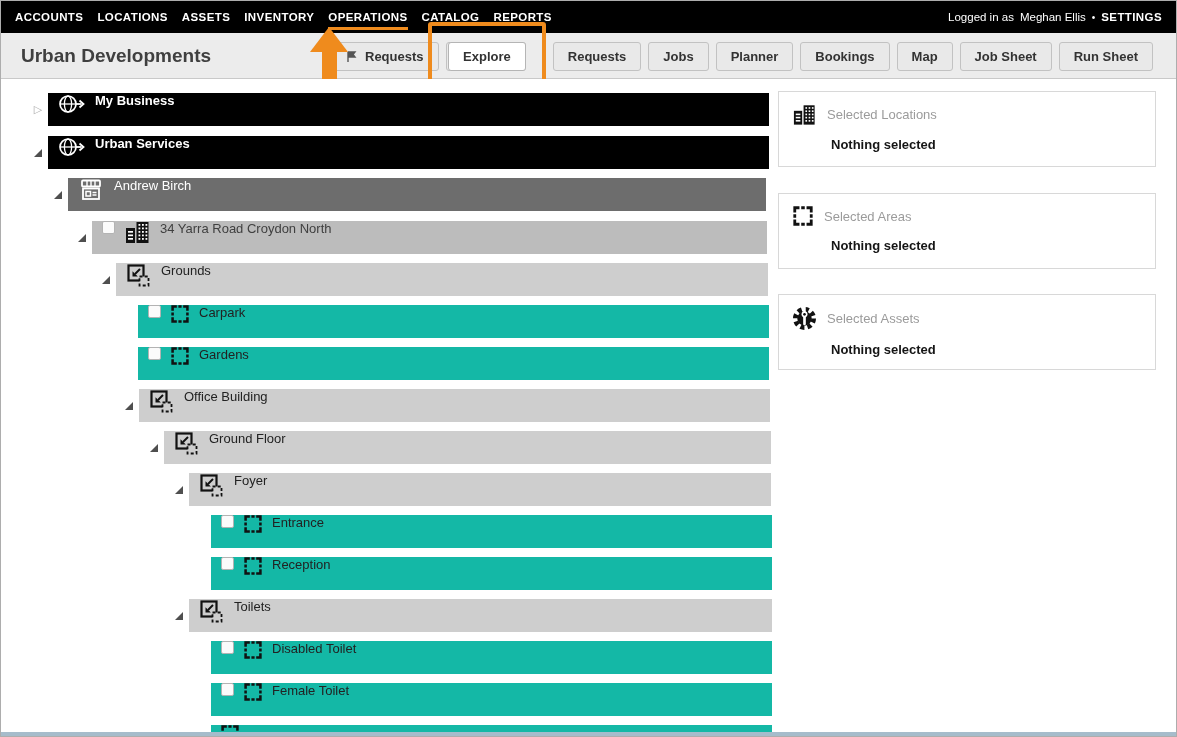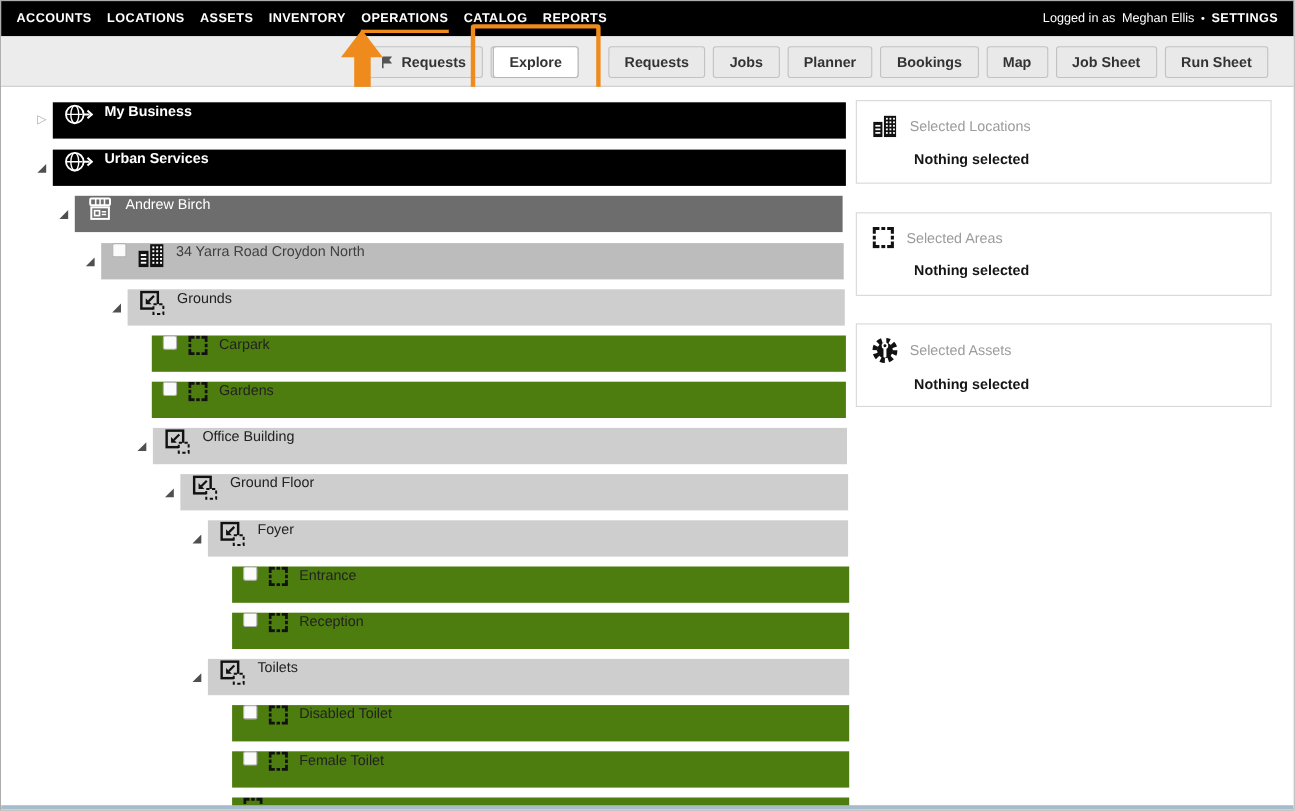--- a/index.html
+++ b/index.html
@@ -40,21 +40,21 @@
 
   .trow { position:absolute; height:33px; display:flex; align-items:flex-start; cursor:pointer; }
   .texp { width:14px; margin-right:3px; flex:none; height:33px; display:flex; align-items:center; justify-content:center; }
   .exp-collapsed { color:#aaa; font-size:11px; line-height:1; }
   .exp-expanded { width:0; height:0; border-right:8px solid #4f4f4f; border-top:8px solid transparent; }
   .tbar { flex:1; height:33px; display:flex; align-items:flex-start; gap:10px; padding-left:10px; font-size:13px; }
   .bar-black { background:#000; color:#fff; font-weight:bold; }
   .bar-dark  { background:#6d6d6d; color:#fff; }
   .bar-mid   { background:#bcbcbc; color:#404040; }
   .bar-gray  { background:#cecece; color:#222; }
-  .bar-light { background:#4d7c0f; color:#222; }
+  .bar-light { background:#14b8a6; color:#222; }
 
   .cbx { width:13px; height:13px; background:#fbfbfb; border:1px solid #b3b3b3; border-radius:2px; flex:none; }
   .icn { flex:none; display:flex; align-items:center; }
 
   
   .card { position:absolute; left:777px; width:378px; height:76px; background:#fff;
           border:1px solid #d8d8d8; padding:12px 14px; }
   .card-head { display:flex; align-items:center; gap:11px; color:#9b9b9b; font-size:13px; }
   .card-body { margin-top:12px; font-weight:bold; font-size:13px; color:#151515;padding-left:38px; }
 
@@ -73,20 +73,21 @@
   <span class="nav-item">REPORTS</span>
   <span class="nav-right">
     <span>Logged in as</span>
     <span class="nav-user">Meghan Ellis</span>
     <span class="nav-bullet">•</span>
     <span class="nav-settings">SETTINGS</span>
   </span>
 </div>
 
 <div class="header">
+  <div class="page-title">Urban Developments</div>
 
   <div class="action-btns">
     <button class="btn">
       <span class="icn">
         <svg width="12" height="12" viewBox="0 0 12 12">
             <path d="M2 1 v10 M2 1 h7 l-2 2.5 2 2.5 h-7" fill="#555" stroke="#555" stroke-width="1.4"></path>
           </svg>
       </span>
       <span>Requests</span>
     </button>

